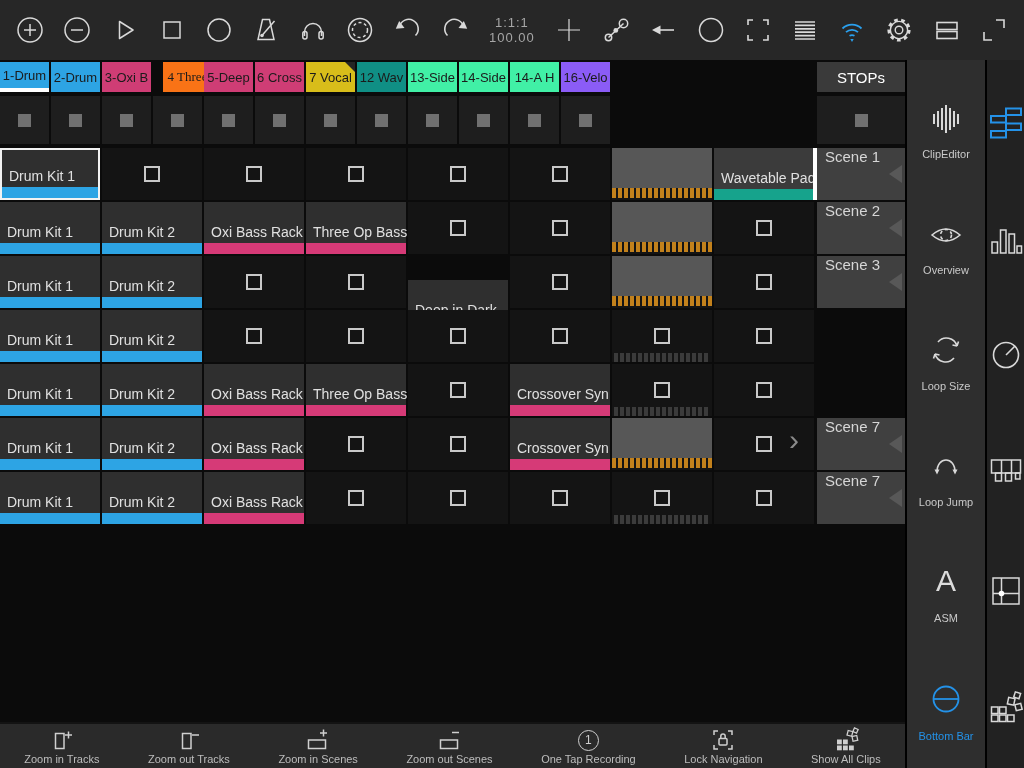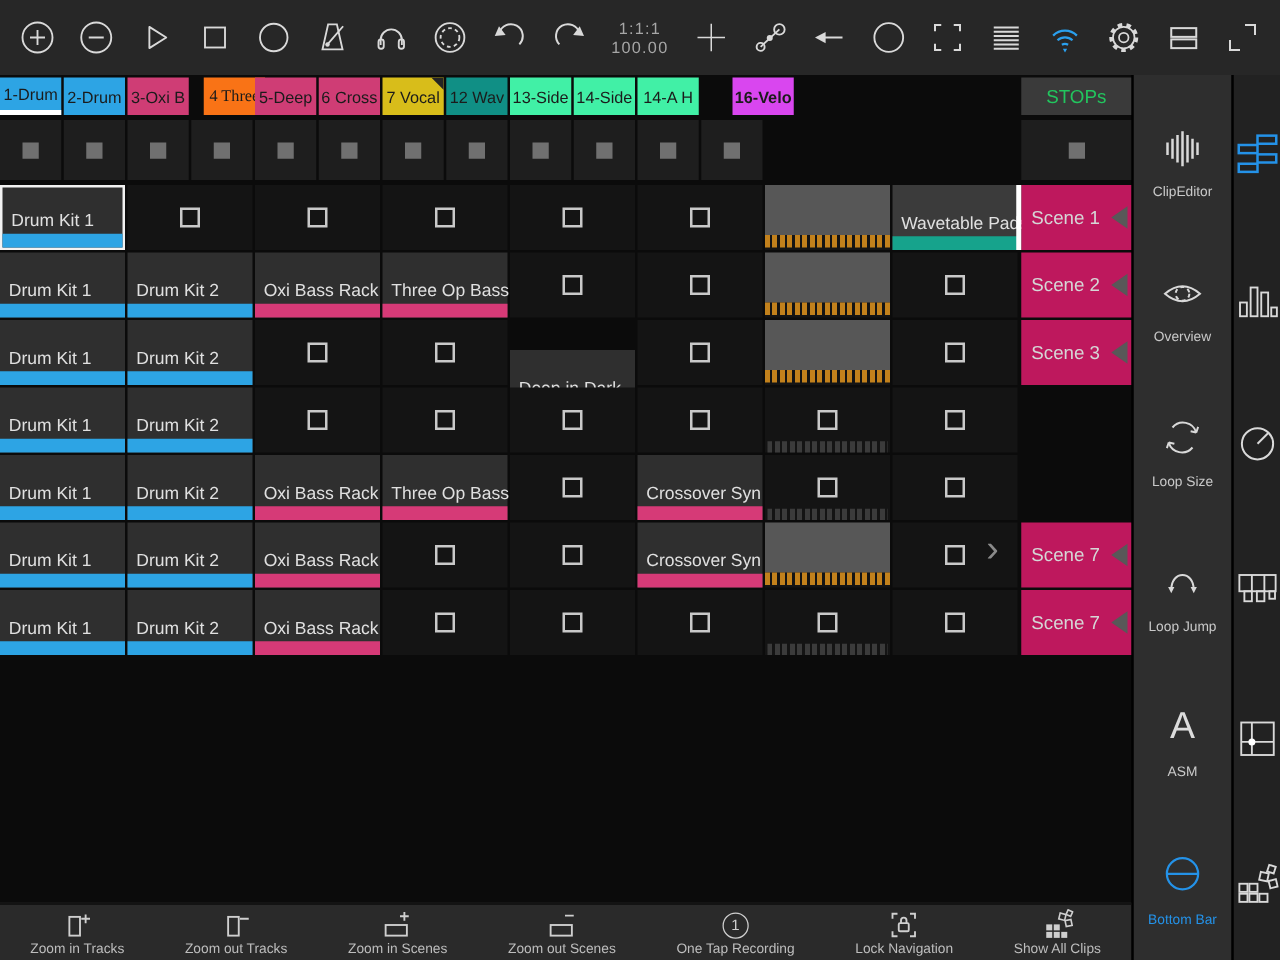--- a/index.html
+++ b/index.html
@@ -11,41 +11,41 @@
            display:flex;align-items:center;justify-content:space-between;padding:0 10px;box-sizing:border-box}
   .tb{width:40px;height:44px;display:flex;align-items:center;justify-content:center;flex:0 0 auto}
   .time{width:60px;text-align:center;color:#a6a6a6;font-size:13px;line-height:15px;letter-spacing:1px;flex:0 0 auto}
 
   
   .gridarea{position:absolute;left:0;top:60px;width:905px;height:662px;background:#0b0b0b}
   .tab{position:absolute;top:2px;height:30px;width:49px;display:flex;align-items:center;justify-content:center;
        font-size:13px;color:#1b1b1b;box-sizing:border-box;white-space:nowrap;overflow:hidden}
   .tab.selected{border-bottom:4px solid #fff}
   .tab.folded::after{content:"";position:absolute;top:0;right:0;border-left:10px solid transparent;border-top:10px solid #242424}
-  .stopsbtn{position:absolute;left:817px;top:2px;width:88px;height:30px;background:#3a3a3a;color:#22c55e;
+  .stopsbtn{position:absolute;left:817px;top:2px;width:88px;height:30px;background:#3a3a3a;color:#ffffff;
             font-size:15px;display:flex;align-items:center;justify-content:center}
   .stopcell{position:absolute;top:36px;height:48px;background:#1e1e1e;display:flex;align-items:center;justify-content:center}
   .stopcell .sq{width:13px;height:13px;background:#707070}
 
   .grid-row{position:absolute;left:0;width:727px;height:52px}
   .cell{position:absolute;top:0;height:52px;box-sizing:border-box}
   .cell.empty,.cell.ghost{background:#141414;display:flex;align-items:center;justify-content:center}
   .osq{width:12px;height:12px;border:2px solid #c9c9c9}
   .cell.ghost .gdashes{position:absolute;left:2px;right:2px;bottom:0;height:9px;
       background:repeating-linear-gradient(90deg,#3b3b3b 0 4px,transparent 4px 6px)}
   .cell.pattern{background:#141414}
   .cell.pattern .block{position:absolute;left:0;top:0;right:0;height:40px;background:#575757}
   .cell.pattern .dashes{position:absolute;left:0;right:0;bottom:2px;height:10px;
       background:repeating-linear-gradient(90deg,#c2811c 0 4px,transparent 4px 6px)}
   .cell.clip{background:#2f2f2f}
   .cell.clip.bright{background:#3b3b3b}
   .cell.clip .lbl{position:absolute;left:7px;bottom:14px;font-size:14px;color:#e0e0e0;white-space:nowrap}
   .cell.clip .bar{position:absolute;left:0;right:0;bottom:0;height:11px}
   .cell.clip.selected{border:2px solid #f2f2f2}
-  .scenecell{position:absolute;left:817px;width:88px;top:0;height:52px;background:#be185d;display:flex;align-items:center}
+  .scenecell{position:absolute;left:817px;width:88px;top:0;height:52px;background:#404040;display:flex;align-items:flex-start}
   .scenecell .lbl{margin-left:8px;font-size:15px;color:#d6d6d6}
   .scenecell .tri{position:absolute;right:3px;top:50%;transform:translateY(-50%);width:0;height:0;
       border-top:9px solid transparent;border-bottom:9px solid transparent;border-right:13px solid #585858}
   .playhead{position:absolute;left:813px;top:0;width:4px;height:52px;background:#fff;z-index:3}
   .chevron{position:absolute;color:#8a8a8a;font-size:30px;line-height:1;font-weight:300}
 
   
   .bottombar{position:absolute;left:0;top:722px;width:905px;height:46px;background:#2a2a2a;border-top:2px solid #131313;
              box-sizing:border-box;display:flex;align-items:flex-start;justify-content:space-around}
   .bbitem{display:flex;flex-direction:column;align-items:center;padding-top:3px}
@@ -200,21 +200,21 @@
       <div class="tab" style="left: 51px; background: rgb(45, 164, 228);">2-Drum</div>
       <div class="tab" style="left: 102px; background: rgb(207, 61, 117);">3-Oxi B</div>
       <div class="tab" style="left: 163px; background: #f97316; font-family: Liberation Serif, serif;">4 Three</div>
       <div class="tab" style="left: 204px; background: rgb(207, 61, 117);">5-Deep</div>
       <div class="tab" style="left: 255px; background: rgb(207, 61, 117);">6 Cross</div>
       <div class="tab folded" style="left: 306px; background: rgb(216, 189, 26);">7 Vocal</div>
       <div class="tab" style="left: 357px; background: rgb(16, 143, 133);">12 Wav</div>
       <div class="tab" style="left: 408px; background: rgb(65, 240, 166);">13-Side</div>
       <div class="tab" style="left: 459px; background: rgb(65, 240, 166);">14-Side</div>
       <div class="tab" style="left: 510px; background: rgb(65, 240, 166);">14-A H</div>
-      <div class="tab" style="left: 586px; background: #d946ef; font-weight: bold;">16-Velo</div>
+      <div class="tab" style="left: 561px; background: #8b5cf6;">16-Velo</div>
     </div>
   <div class="stopsbtn">
       <span>STOPs</span>
     </div>
   <div>
       <div class="stopcell" style="left: 0px; width: 49px;">
         <div class="sq"></div>
       </div>
       <div class="stopcell" style="left: 51px; width: 49px;">
         <div class="sq"></div>

